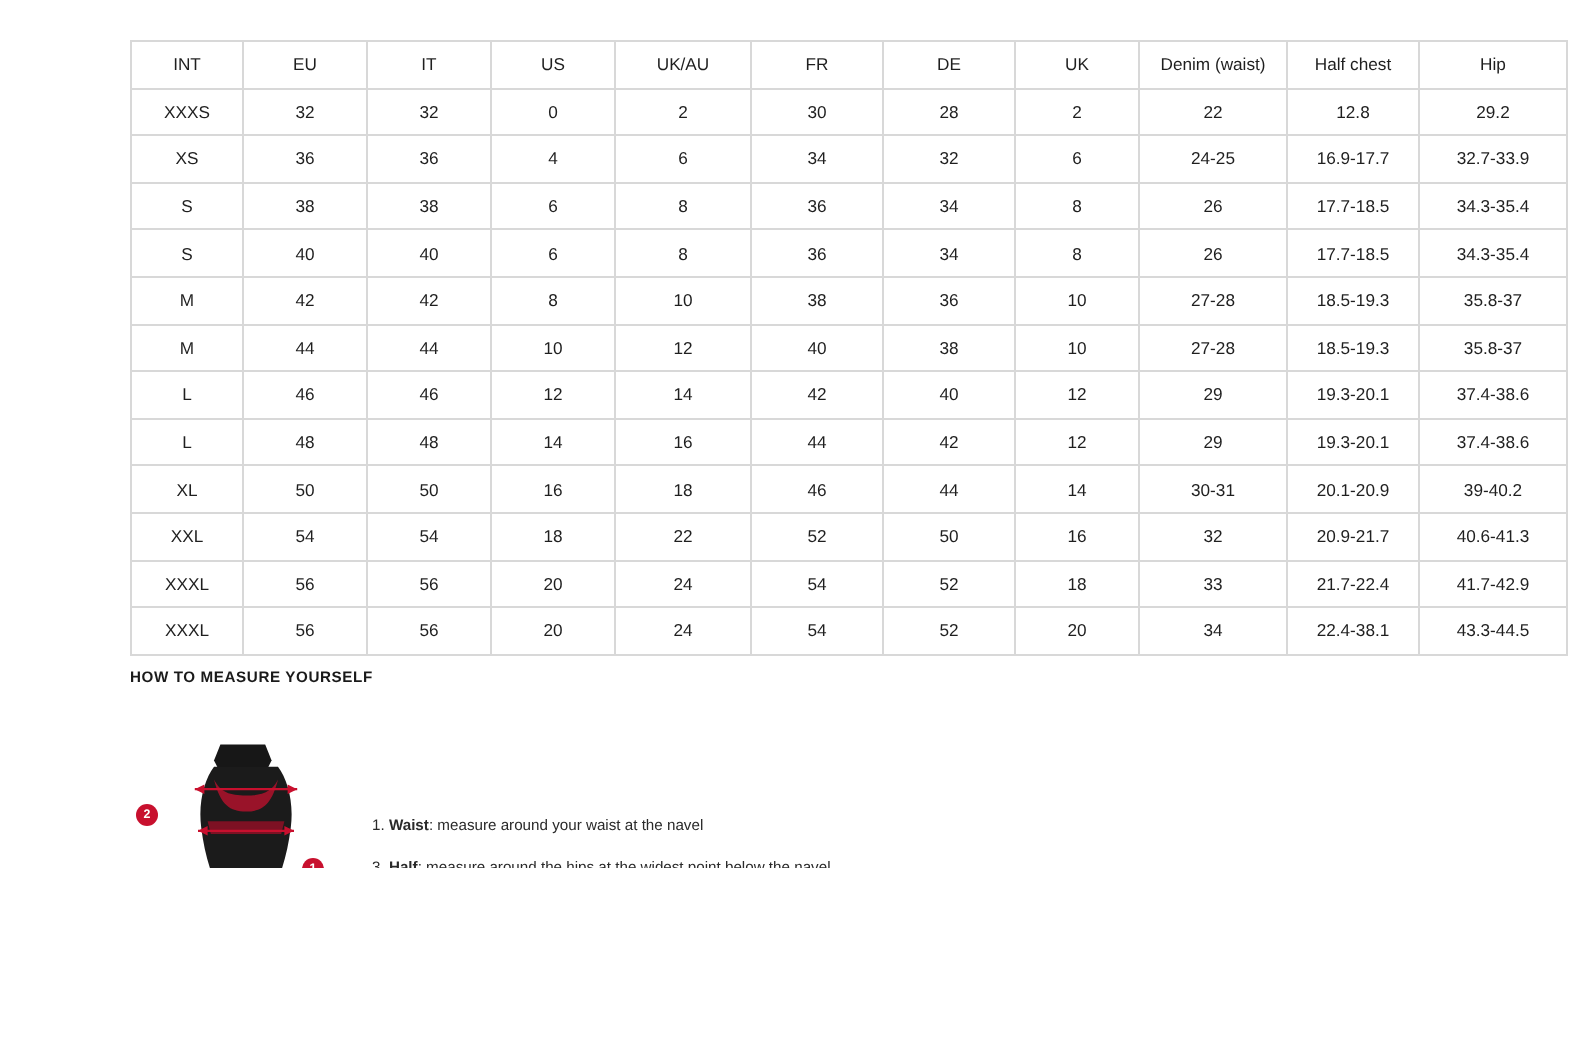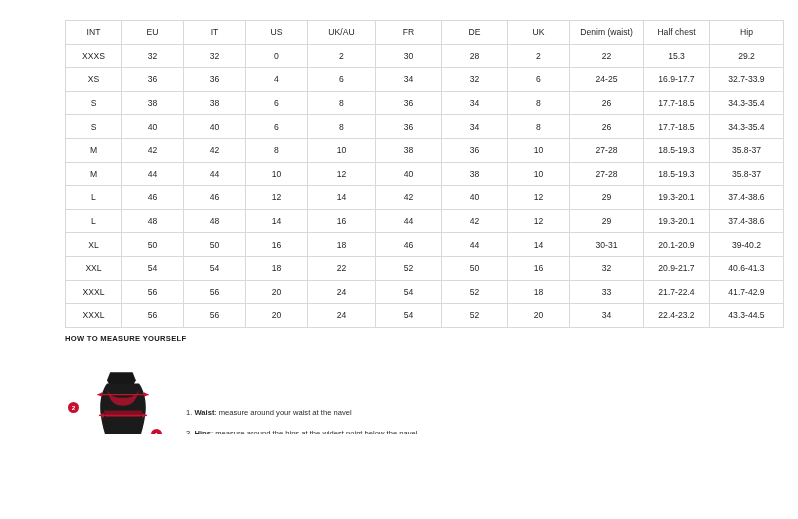--- a/index.html
+++ b/index.html
@@ -156,21 +156,21 @@
         <tr>
           <td>XXXS</td>
           <td>32</td>
           <td>32</td>
           <td>0</td>
           <td>2</td>
           <td>30</td>
           <td>28</td>
           <td>2</td>
           <td>22</td>
-          <td>15.3</td>
+          <td>12.8</td>
           <td>29.2</td>
         </tr>
         <tr>
           <td>XS</td>
           <td>36</td>
           <td>36</td>
           <td>4</td>
           <td>6</td>
           <td>34</td>
           <td>32</td>
@@ -299,21 +299,21 @@
         <tr>
           <td>XXXL</td>
           <td>56</td>
           <td>56</td>
           <td>20</td>
           <td>24</td>
           <td>54</td>
           <td>52</td>
           <td>20</td>
           <td>34</td>
-          <td>22.4-23.2</td>
+          <td>22.4-38.1</td>
           <td>43.3-44.5</td>
         </tr>
       </tbody>
     </table>
   </div>
 
   <div class="howto">
     <div class="howto-title">HOW TO MEASURE YOURSELF</div>
     <div class="howto-body">
 
@@ -357,20 +357,20 @@
         <div class="badge b3">3</div>
       </div>
 
       <div class="steps-col">
         <div class="step">
           <span>1.</span>
           <b>Waist</b><span>: measure around your waist at the navel</span>
         </div>
         <div class="step">
           <span>3.</span>
-          <b>Hips</b><span>: measure around the hips at the widest point below the navel</span>
+          <b>Half</b><span>: measure around the hips at the widest point below the navel</span>
         </div>
       </div>
 
     </div>
   </div>
 
 </div>
 
 </body></html>

